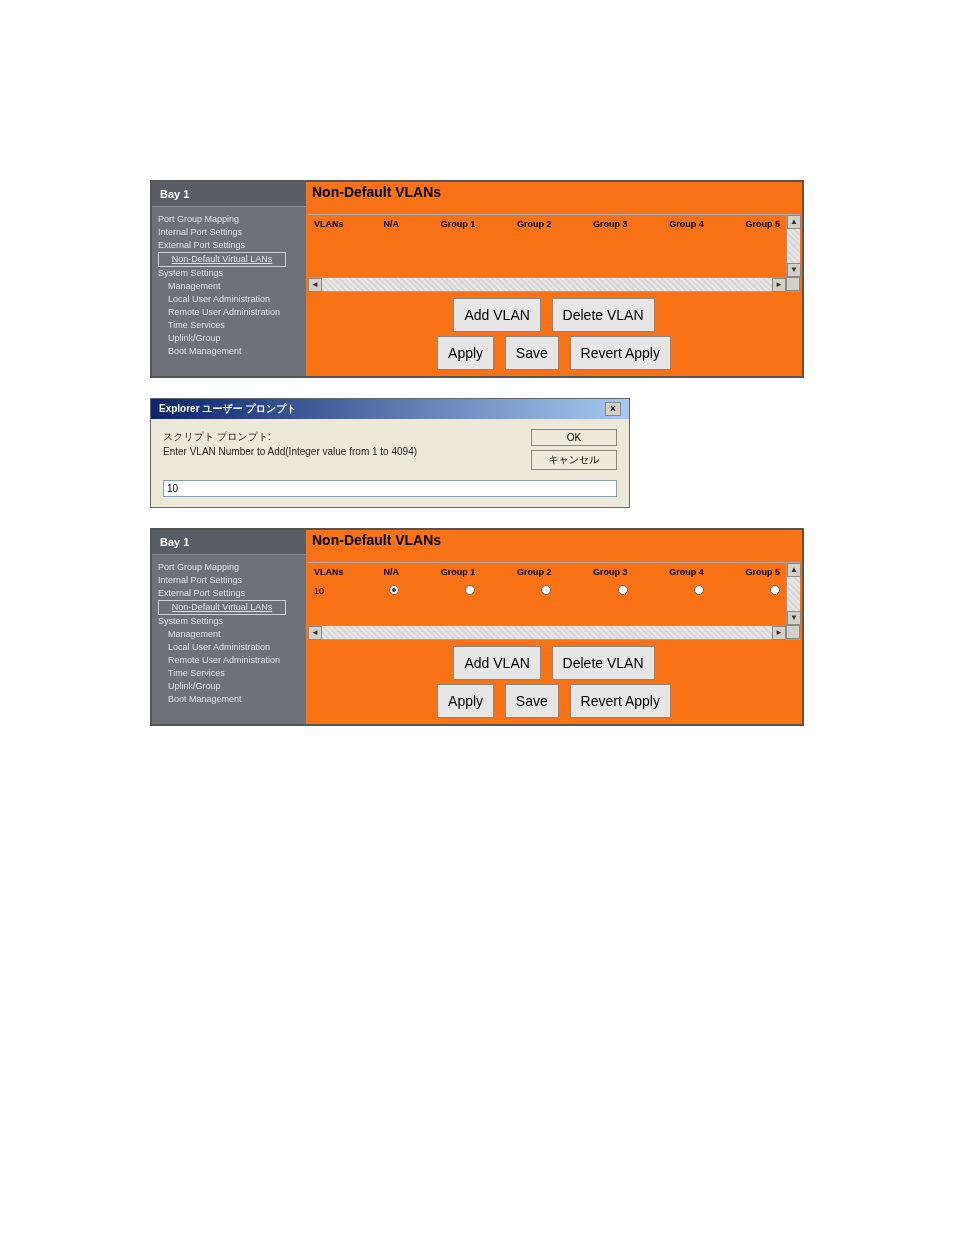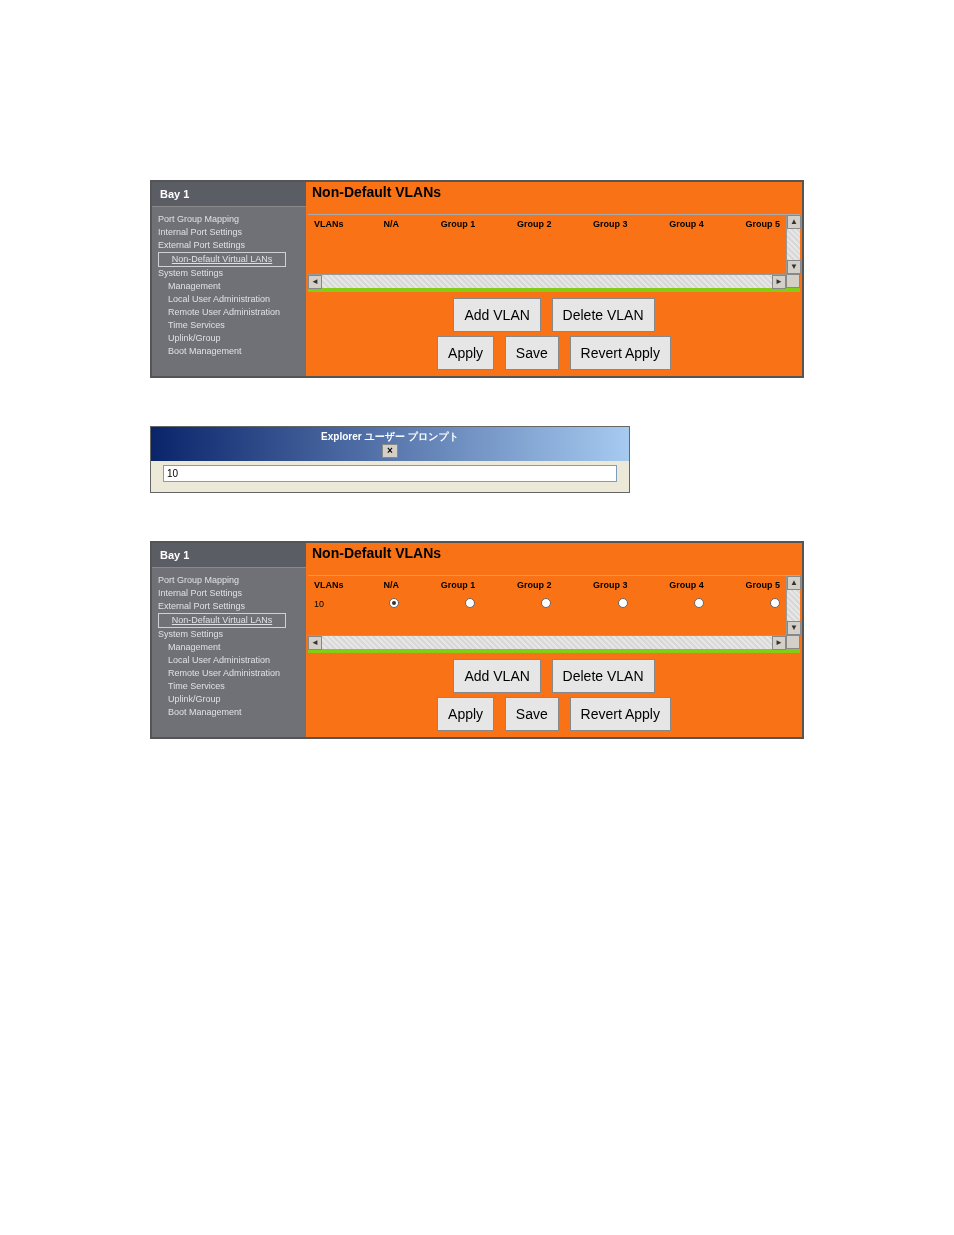--- a/index.html
+++ b/index.html
@@ -1,27 +1,27 @@
 <!DOCTYPE html>
 <html><head>
 <meta charset="utf-8">
 <style>
   * { box-sizing: border-box; margin: 0; padding: 0; }
   body { background: #fff; font-family: Arial, sans-serif; font-size: 10px; padding: 180px 150px 100px 150px; width: 954px; }
-  .panel { border: 1px solid #333; background: #fff; margin-bottom: 48px; position: relative; }
+  .panel { border: 1px solid #333; background: #fff; margin-bottom: 20px; position: relative; }
   .panel-app { display: flex; border: 2px solid #555; }
   .sidebar { width: 154px; background: #6f7177; color: #fff; font-size: 9px; }
   .sb-title { background: #5a5d63; padding: 6px 8px; font-weight: bold; font-size: 11px; border-bottom: 1px solid #888; }
   .sb-links { padding: 6px 20px 18px 6px; line-height: 13px; }
   .sb-link { color: #dfe1e6; white-space: nowrap; cursor: pointer; }
   .sb-link.active { text-decoration: underline; border: 1px solid #cfd0d4; padding: 0 1px; text-align: center; }
   .sb-link.indent { padding-left: 10px; }
   .main { flex: 1; display: flex; flex-direction: column; background: #f97316; }
   .page-title { font: bold 14px Verdana, sans-serif; padding: 2px 6px 14px 6px; }
-  .grid-wrap { position: relative; flex: 1; border-top: 1px solid #aaa; border-bottom: 4px solid #84cc16; margin: 0 2px; }
+  .grid-wrap { position: relative; flex: 1; border-top: 1px solid #aaa; border-bottom: 1px solid #84cc16; margin: 0 2px; }
   table.vlan { width: 100%; border-collapse: collapse; font-size: 9px; font-weight: bold; }
   table.vlan th, table.vlan td { padding: 4px 6px; text-align: right; }
   table.vlan th:first-child, table.vlan td:first-child { text-align: left; padding-left: 6px; width: 52px; }
   table.vlan td { font-weight: normal; }
   .radio { width: 10px; height: 10px; border: 1px solid #666; border-radius: 50%; display: inline-block; position: relative; background: #fff; }
   .radio.sel::after { content: ""; position: absolute; inset: 2px; background: #333; border-radius: 50%; }
   .vscroll { position: absolute; right: 0; top: 0; bottom: 14px; width: 14px; background: repeating-linear-gradient(45deg,#e6e6e6,#e6e6e6 2px,#d8d8d8 2px,#d8d8d8 4px); border-left: 1px solid #999; }
   .vscroll .arrow, .hscroll .arrow { position: absolute; width: 14px; height: 14px; background: #d4d0c8; border: 1px solid #888; font-size: 8px; text-align: center; line-height: 12px; color: #333; }
   .vscroll .up { top: 0; }
   .vscroll .down { bottom: 0; }
@@ -30,21 +30,21 @@
   .hscroll .right { right: 0; }
   .grid-area { position: absolute; inset: 0 14px 14px 0; overflow: hidden; }
   .grid-spacer { position: absolute; right: 0; bottom: 0; width: 14px; height: 14px; background: #d4d0c8; border: 1px solid #888; }
   .btnrow { text-align: center; padding: 6px 0 4px 0; }
   .btnrow2 { text-align: center; padding: 0 0 6px 0; }
   button.win { font-size: 14px; padding: 8px 10px; background: #e6e6e6; border: 1px solid #888; margin: 0 4px; cursor: pointer; }
 
   
   .dialog { width: 480px; border: 1px solid #666; background: #ece9d8; }
   .titlebar { display: flex; align-items: center; justify-content: space-between; padding: 3px 8px; color: #fff; font-size: 10px; font-weight: bold;
-    background: linear-gradient(to right, #0a246a, #a6caf0); flex-direction: column; }
+    background: linear-gradient(to right, #0a246a, #a6caf0); }
   .closex { width: 16px; height: 14px; background: #d4d0c8; border: 1px solid #888; color: #000; font-weight: bold; text-align: center; line-height: 12px; font-size: 10px; cursor: pointer; }
   .dlg-body { display: flex; padding: 10px 12px 6px 12px; gap: 12px; }
   .dlg-text { flex: 1; font-size: 10px; line-height: 15px; color: #222; }
   .dlg-btns { display: flex; flex-direction: column; gap: 4px; align-items: stretch; }
   .dlg-btns button { width: 86px; padding: 2px 0; font-size: 10px; background: #ece9d8; border: 1px solid #888; cursor: pointer; }
   .dlg-input { margin: 4px 12px 10px 12px; }
   .dlg-input input { width: 100%; font-size: 10px; padding: 2px 3px; border: 1px solid #7f9db9; background: #fff; }
 </style>
 </head>
 <body>
@@ -104,20 +104,30 @@
       <button class="win">Save</button>
       <button class="win">Revert Apply</button>
     </div>
   </div>
 </div>
 
 <div class="dialog panel" style="margin-left:0;">
   <div class="titlebar">
     <span>Explorer ユーザー プロンプト</span>
     <span class="closex">×</span>
+  </div>
+  <div class="dlg-body">
+    <div class="dlg-text">
+      <div>スクリプト プロンプト:</div>
+      <div>Enter VLAN Number to Add(Integer value from 1 to 4094)</div>
+    </div>
+    <div class="dlg-btns">
+      <button>OK</button>
+      <button>キャンセル</button>
+    </div>
   </div>
   <div class="dlg-input">
     <input type="text" value="10" style="">
   </div>
 </div>
 
 <div class="panel panel-app">
   <div class="sidebar">
     <div class="sb-title">Bay 1</div>
     <div class="sb-links">

